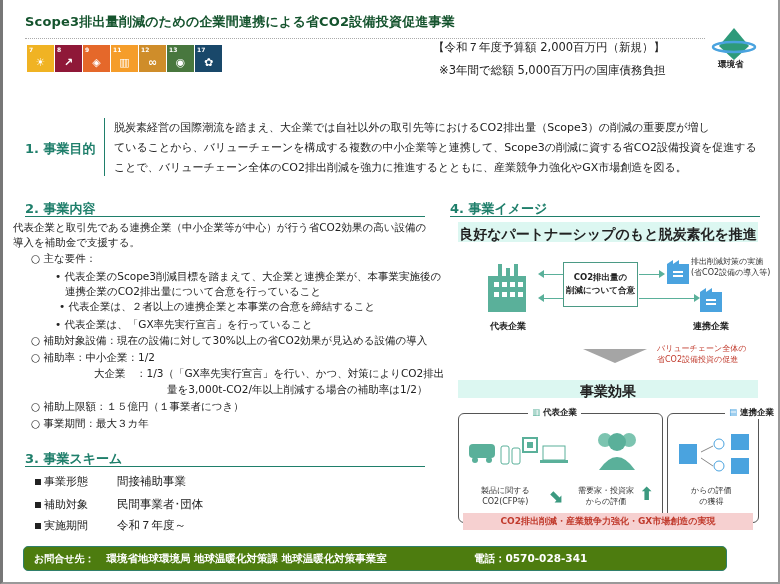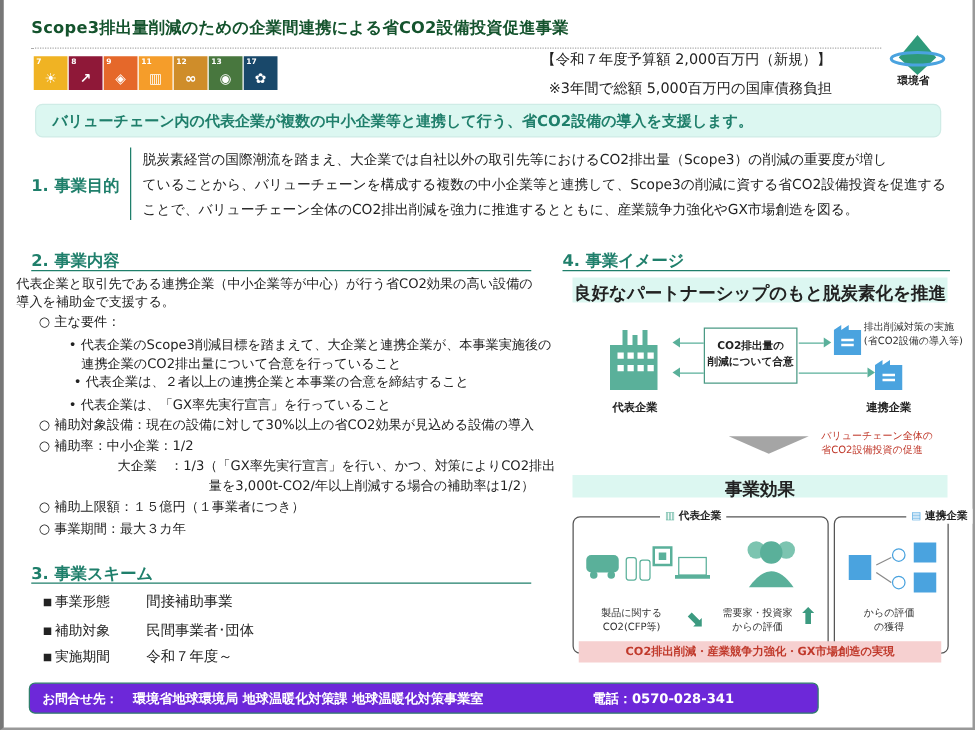--- a/index.html
+++ b/index.html
@@ -19,21 +19,21 @@
   .banner { position: absolute; left: 25px; top: 83px; width: 725px; height: 27px; background: #dcf7f1; border: 1px solid #cfece6; border-radius: 6px; font-size: 12px; font-weight: bold; color: #1f7f6b; padding: 5px 0 0 13px; white-space: nowrap; }
   .sec1-label { position: absolute; left: 22px; top: 140px; font-size: 13px; font-weight: bold; color: #1f7f6b; }
   .sec1-bar { position: absolute; left: 101px; top: 118px; height: 58px; border-left: 1px solid #1f7f6b; }
   .sec1-text { position: absolute; left: 111px; top: 118px; width: 655px; font-size: 11px; line-height: 20px; color: #222; }
   .sec-head { position: absolute; font-size: 13px; font-weight: bold; color: #1f7f6b; white-space: nowrap; }
   .sec-rule { position: absolute; border-top: 1px solid #1f7f6b; }
   .body-text { position: absolute; font-size: 10.5px; color: #222; line-height: 14.5px; white-space: nowrap; }
   .scheme-row { position: absolute; left: 32px; font-size: 11px; color: #222; white-space: nowrap; }
   .scheme-row .sq { display:inline-block; width: 6px; height: 6px; background:#222; margin-right: 3px; vertical-align: middle; }
   .scheme-row .val { position: absolute; left: 82px; top: 0; font-size: 11.5px; }
-  .contact { position: absolute; left: 20px; top: 546px; width: 632px; height: 25px; background: #6d28d9; border: 1px solid #2f7f6b; border-radius: 5px; color: #fff; font-weight: bold; font-size: 10.5px; padding: 5px 0 0 10px; white-space: nowrap; }
+  .contact { position: absolute; left: 20px; top: 546px; width: 704px; height: 25px; background: #4d7c0f; border: 1px solid #2f7f6b; border-radius: 5px; color: #fff; font-weight: bold; font-size: 10.5px; padding: 5px 0 0 10px; white-space: nowrap; }
   .contact .lbl { font-size: 10px; }
   .contact .org { margin-left: 12px; }
   .contact .tel { position: absolute; left: 450px; top: 5px; }
   
   .img-bar { position: absolute; background: #dcf7f1; font-size: 14px; font-weight: bold; color: #222; text-align: center; }
   .factory { position: absolute; }
   .caption { position: absolute; font-size: 9px; font-weight: bold; color: #222; white-space: nowrap; }
   .agree-box { position: absolute; left: 560px; top: 262px; width: 75px; height: 45px; border: 1.5px solid #4b9a85; background: #fff; font-size: 8.5px; font-weight: bold; text-align: center; line-height: 13px; padding-top: 8px; color: #222; }
   .arrow-line { position: absolute; border-top: 1.5px solid #5ab09a; }
   .ahead-r { position: absolute; width: 0; height: 0; border-top: 4px solid transparent; border-bottom: 4px solid transparent; border-left: 6px solid #5ab09a; }
@@ -87,21 +87,20 @@
 
   <div class="budget">【令和７年度予算額 2,000百万円（新規）】</div>
   <div class="budget2">※3年間で総額 5,000百万円の国庫債務負担</div>
 
   <svg class="logo" viewBox="0 0 50 50">
     <polygon points="25,2 40,20 25,34 10,20" fill="#2e9a7a"></polygon>
     <ellipse cx="25" cy="21" rx="21" ry="5" fill="none" stroke="#4aa3df" stroke-width="2.5"></ellipse>
   </svg>
   <div class="logo-text">環境省</div>
 
-  <div class="banner">バリューチェーン内の代表企業が複数の中小企業等と連携して行う、省CO2設備の導入を支援します。</div>
 
   <div class="sec1-label">1. 事業目的</div>
   <div class="sec1-bar"></div>
   <div class="sec1-text">
     <div>脱炭素経営の国際潮流を踏まえ、大企業では自社以外の取引先等におけるCO2排出量（Scope3）の削減の重要度が増し</div>
     <div>ていることから、バリューチェーンを構成する複数の中小企業等と連携して、Scope3の削減に資する省CO2設備投資を促進する</div>
     <div>ことで、バリューチェーン全体のCO2排出削減を強力に推進するとともに、産業競争力強化やGX市場創造を図る。</div>
   </div>
 
   <div class="sec-head" style="left:22px; top:200px;">2. 事業内容</div>

